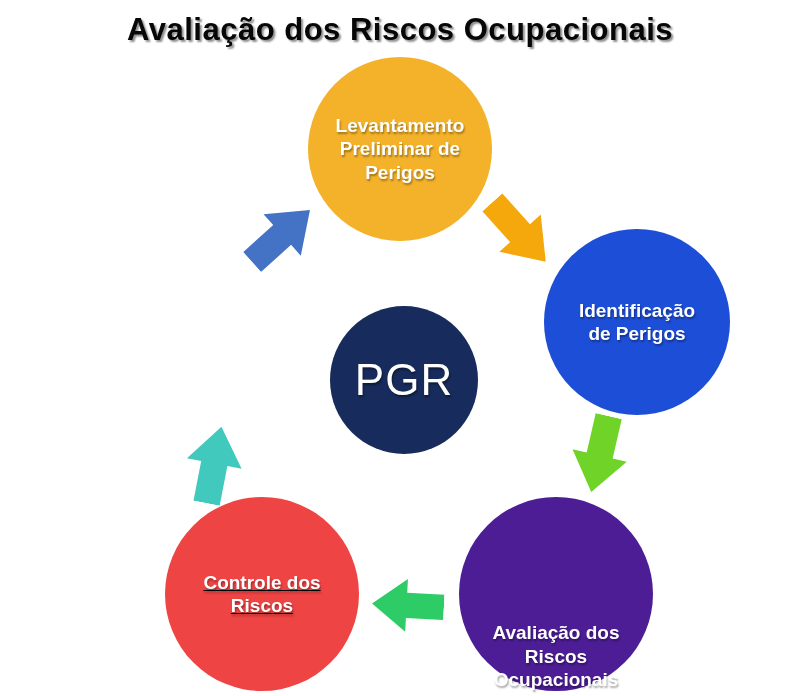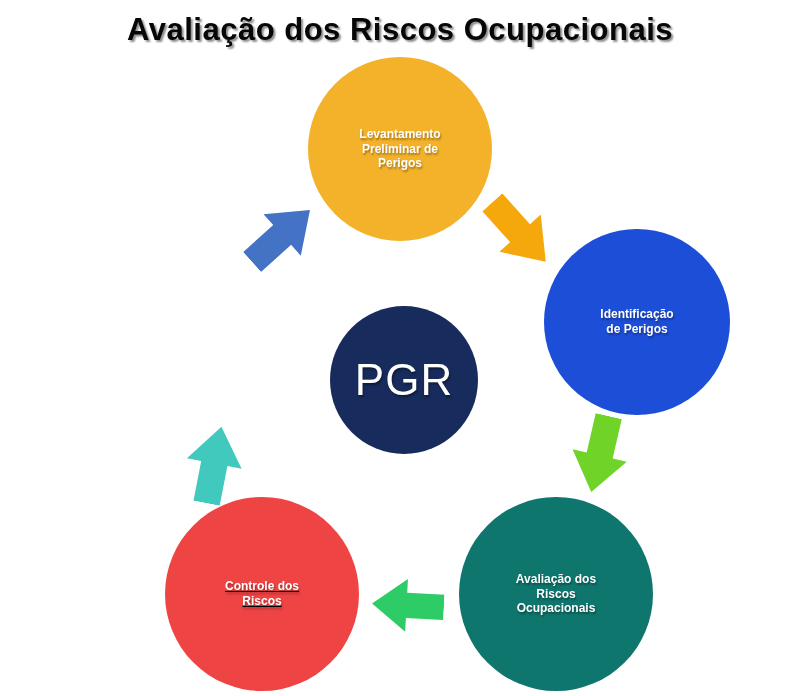--- a/index.html
+++ b/index.html
@@ -31,21 +31,21 @@
     border-radius: 50%;
     display: flex;
     align-items: center;
     justify-content: center;
     text-align: center;
   }
 
   .node-label {
     color: #ffffff;
     font-weight: 700;
-    font-size: 12px;
+    font-size: 19px;
     line-height: 1.22;
     white-space: pre-line;
     text-shadow: 1px 2px 2px rgba(0,0,0,0.35);
     padding: 0 14px;
   }
 
   
   .node-levantamento { left: 308px; top: 57px;  width: 184px; height: 184px; }
   .node-identificacao { left: 544px; top: 229px; width: 186px; height: 186px; }
   .node-avaliacao    { left: 459px; top: 497px; width: 194px; height: 194px; }
@@ -91,21 +91,21 @@
     <span class="node-label">Levantamento
 Preliminar de
 Perigos</span>
   </div>
 
   <div class="node node-identificacao" style="background-color: #1d4ed8;">
     <span class="node-label">Identificação
 de Perigos</span>
   </div>
 
-  <div class="node node-avaliacao" style="background-color: #0f766e;">
+  <div class="node node-avaliacao" style="background-color: #4c1d95; align-items: flex-end;">
     <span class="node-label">Avaliação dos
 Riscos
 Ocupacionais</span>
   </div>
 
   <div class="node node-controle" style="background-color: #ef4444; text-decoration: underline;">
     <span class="node-label">Controle dos
 Riscos</span>
   </div>
 

